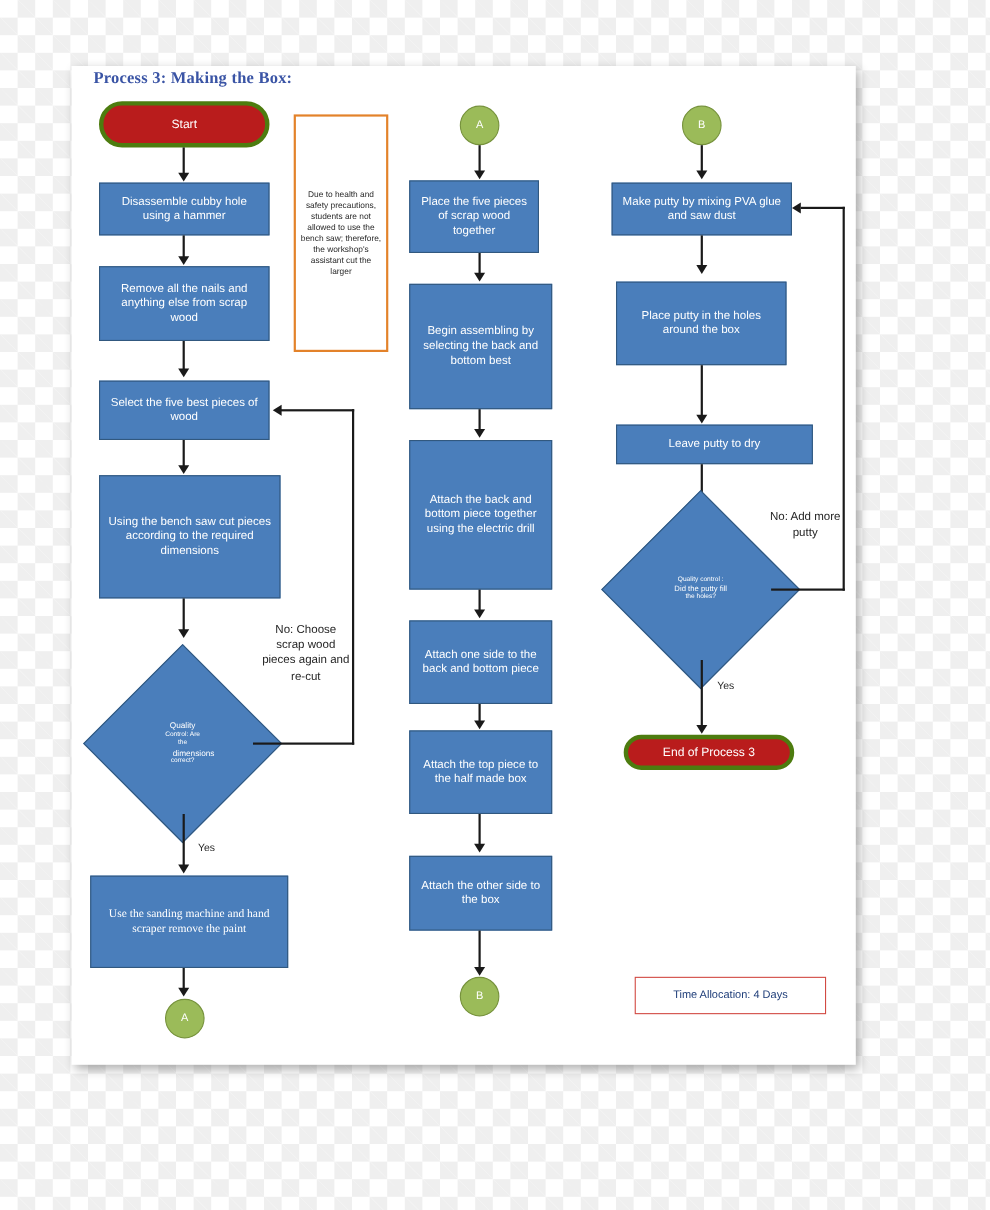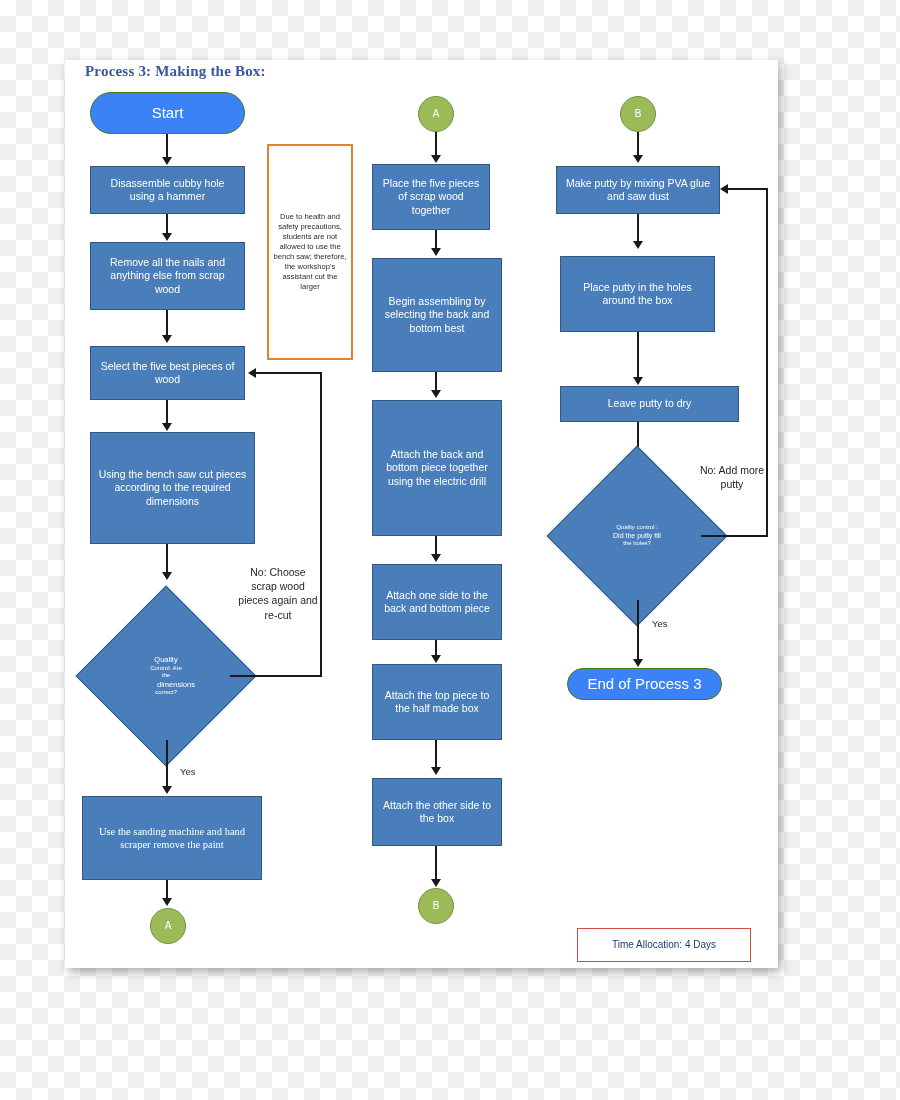--- a/index.html
+++ b/index.html
@@ -25,32 +25,31 @@
   .title{
     position:absolute;left:85px;top:63px;
     font-family:"Liberation Serif", serif;
     font-weight:bold;font-size:15px;color:#3a54a5;
     letter-spacing:.2px;white-space:nowrap;
   }
 
   
   .node{position:absolute;box-sizing:border-box;display:flex;align-items:center;justify-content:center;text-align:center;color:#ffffff;line-height:1.28;}
   .proc{background:#4a7ebb;border:1px solid #31587f;font-size:10.5px;padding:3px 6px;}
-  .term{background:#3b82f6;border:1px solid #4d7c0f;border-radius:22px;font-size:15px;}
+  .term{background:#b91c1c;border:4px solid #4d7c0f;border-radius:22px;font-size:11px;}
   .conn{background:#9bbb59;border:1px solid #76923c;border-radius:50%;font-size:10px;}
   .dec-wrap{position:absolute;}
   .dec-shape{position:absolute;inset:0;background:#4a7ebb;border:1px solid #31587f;transform:rotate(45deg);}
   .dec-txt{position:absolute;inset:0;display:flex;flex-direction:column;align-items:center;justify-content:center;color:#fff;text-align:center;line-height:1.25;}
 
   
   .note{
     position:absolute;box-sizing:border-box;background:#ffffff;
     display:flex;align-items:center;justify-content:center;text-align:center;
     line-height:1.32;
-    margin-top:40px;
   }
   .note-orange{border:2px solid #e3822a;color:#2b2b2b;font-size:7.6px;padding:3px 4px;}
   .note-red{border:1.5px solid #d24a43;color:#1d3c78;font-size:10px;}
 
   
   .lbl{position:absolute;color:#262626;font-size:10.5px;line-height:1.35;text-align:center;}
   .lbl-sm{position:absolute;color:#262626;font-size:9.5px;}
 
   
   .line{position:absolute;background:#1a1a1a;}

